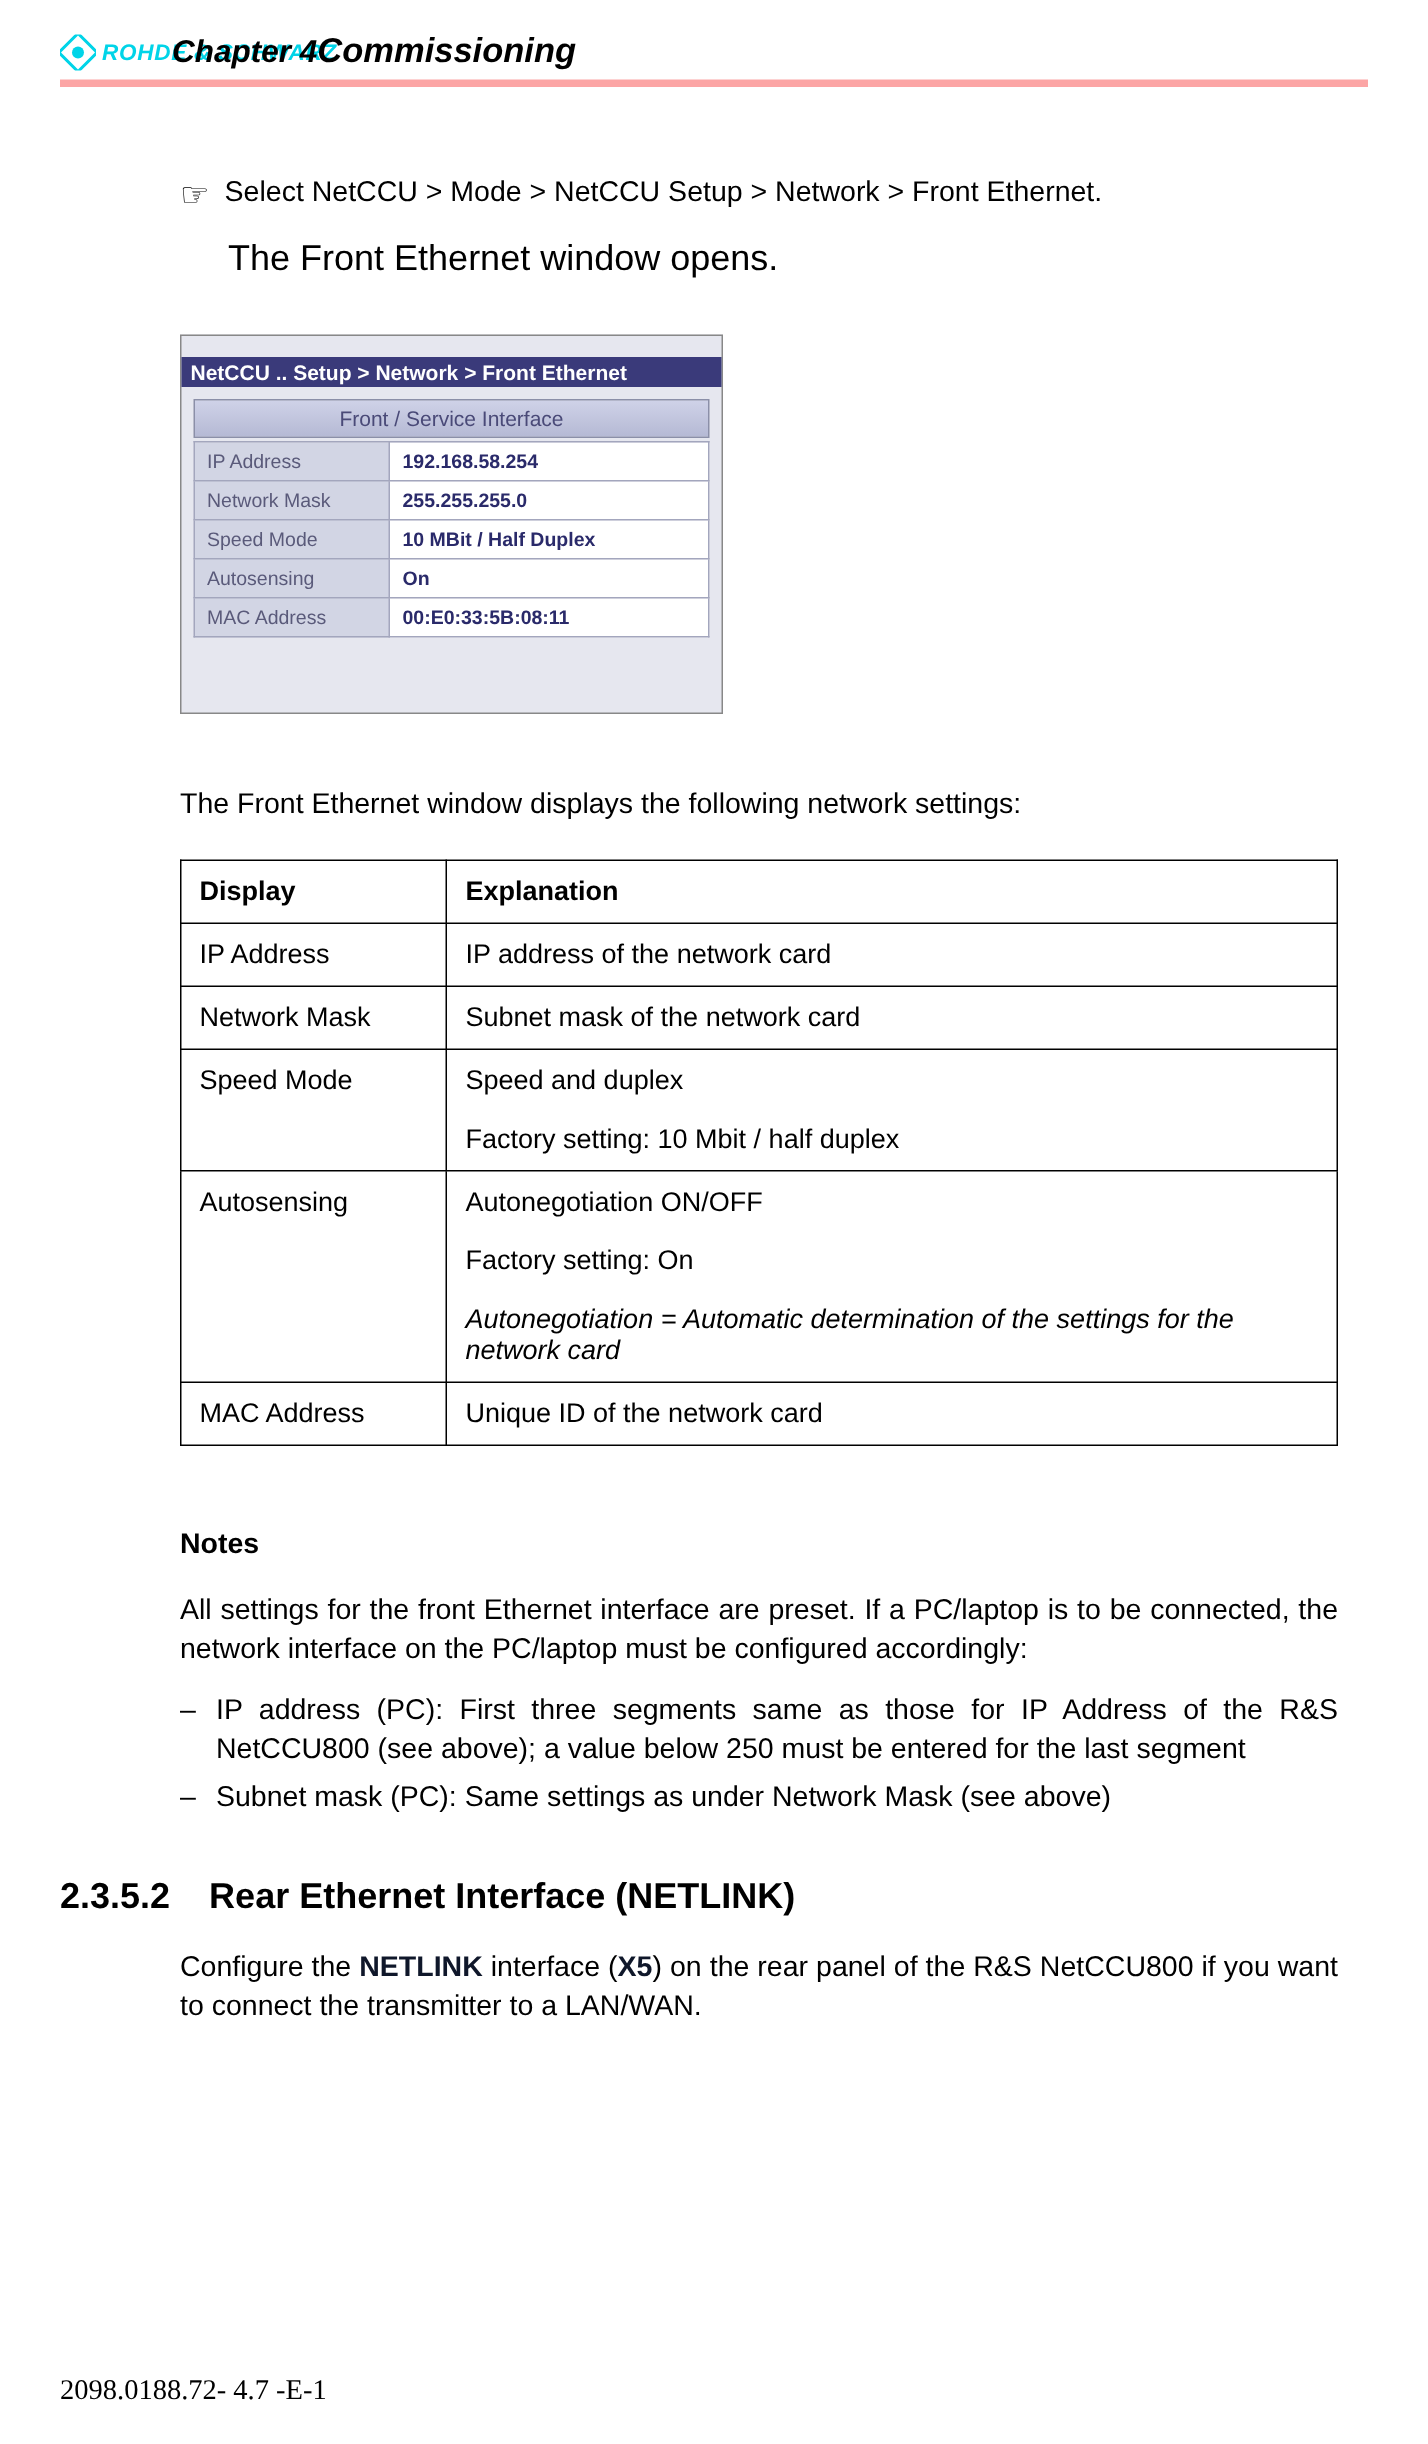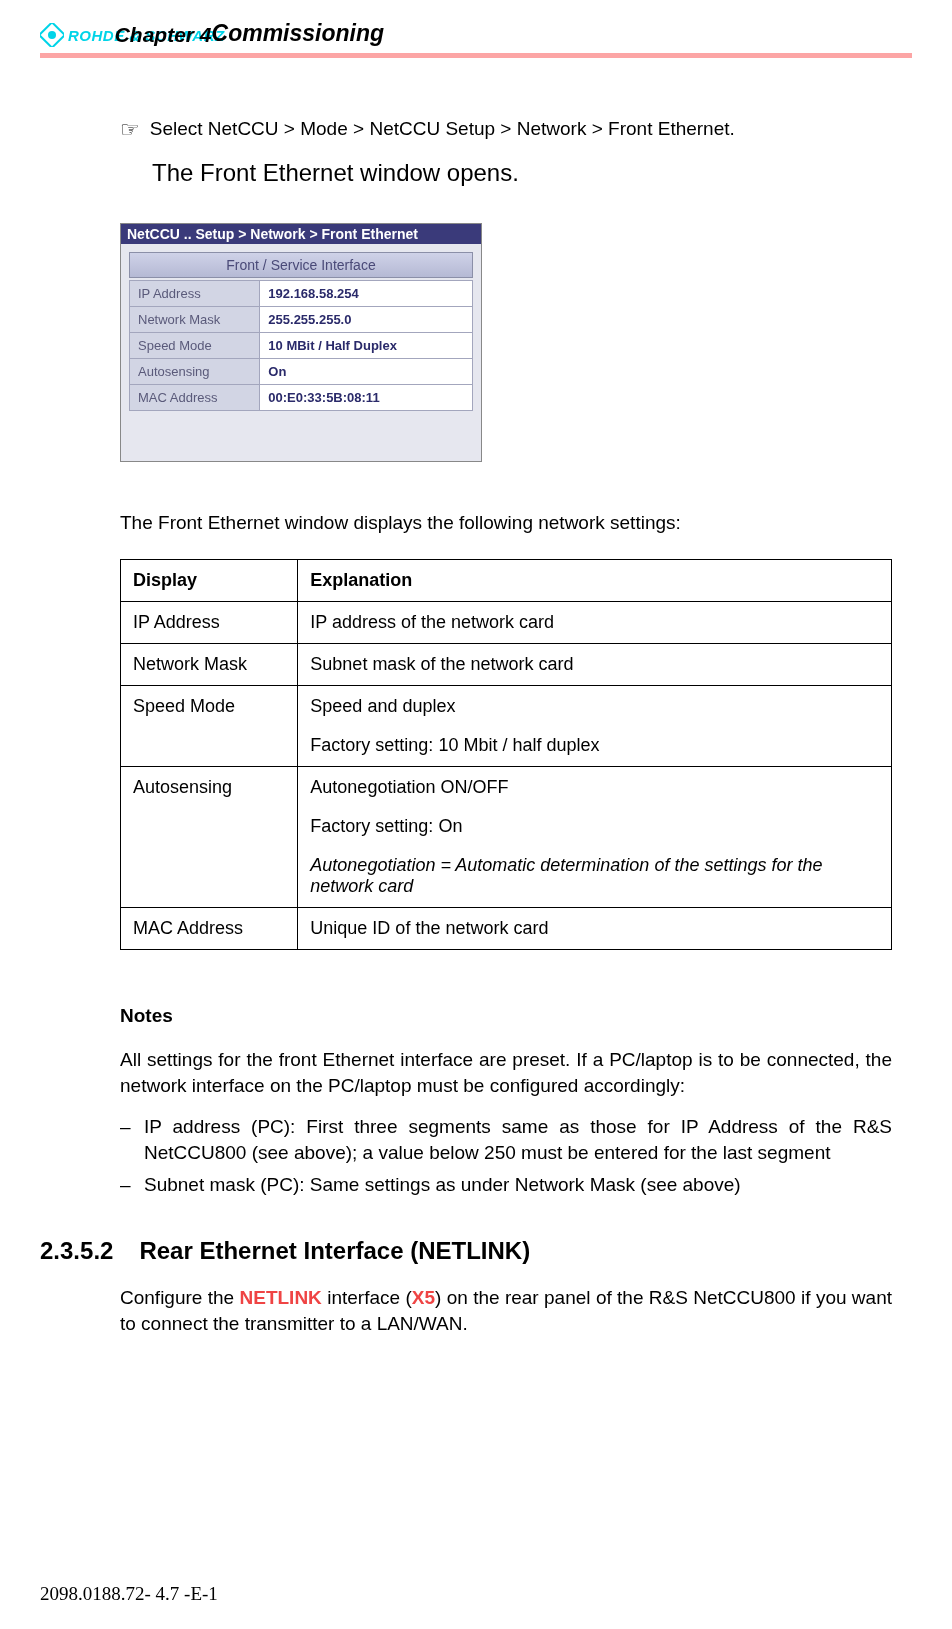--- a/index.html
+++ b/index.html
@@ -61,20 +61,21 @@
       margin-bottom: 50px;
       padding-bottom: 50px;
     }
     .ss-titlebar {
       background: #3a3a7a;
       color: #fff;
       font-weight: bold;
       font-size: 14px;
       padding: 2px 6px;
       font-family: Verdana, Arial, sans-serif;
+      margin-top: 14px;
     }
     .ss-banner {
       margin: 8px 8px 2px 8px;
       background: linear-gradient(#cfd2e8, #b5b9d4);
       border: 1px solid #8b8fa8;
       text-align: center;
       font-size: 14px;
       color: #4a4a78;
       padding: 4px 0;
       font-family: Verdana, Arial, sans-serif;
@@ -96,21 +97,21 @@
     .notes-h { font-weight: bold; font-size: 19px; margin-bottom: 20px; }
     .notes-p { font-size: 19px; margin-bottom: 16px; line-height: 1.35; text-align: justify; }
     .dash-list { list-style: none; margin-bottom: 40px; }
     .dash-list li { position: relative; padding-left: 24px; font-size: 19px; line-height: 1.35; text-align: justify; margin-bottom: 6px; }
     .dash-list li::before { content: "–"; position: absolute; left: 0; }
 
     .section-row { display: flex; gap: 26px; margin-left: -80px; margin-bottom: 20px; align-items: baseline; }
     .section-num { font-weight: bold; font-size: 24px; }
     .section-title { font-weight: bold; font-size: 24px; }
     .sec-p { font-size: 19px; line-height: 1.35; text-align: justify; }
-    .gray-bold { font-weight: bold; color: #ef4444; }
+    .gray-bold { font-weight: bold; color: #0f172a; }
 
     .footer {
       position: absolute;
       bottom: 24px;
       left: 40px;
       right: 40px;
       display: flex;
       font-size: 19px;
       font-family: Liberation Serif, serif;
     }

